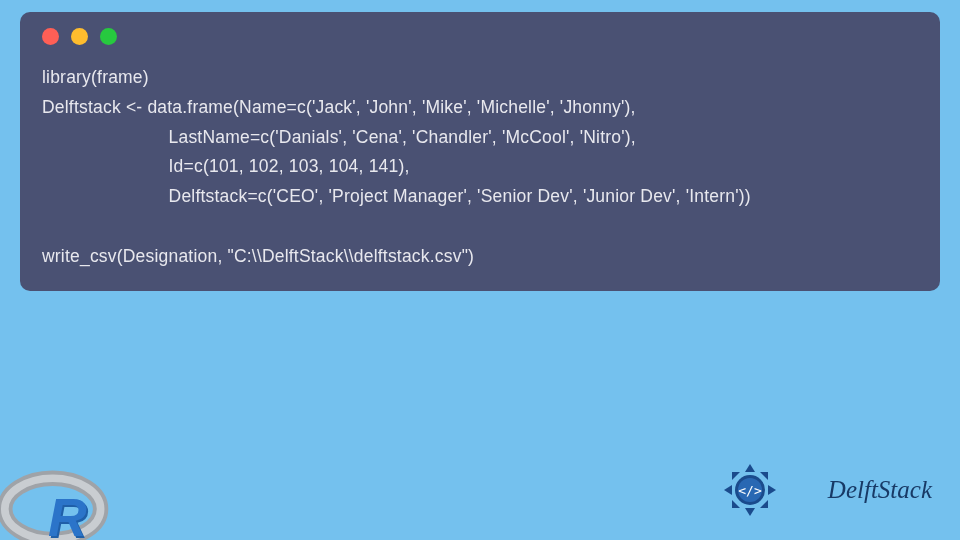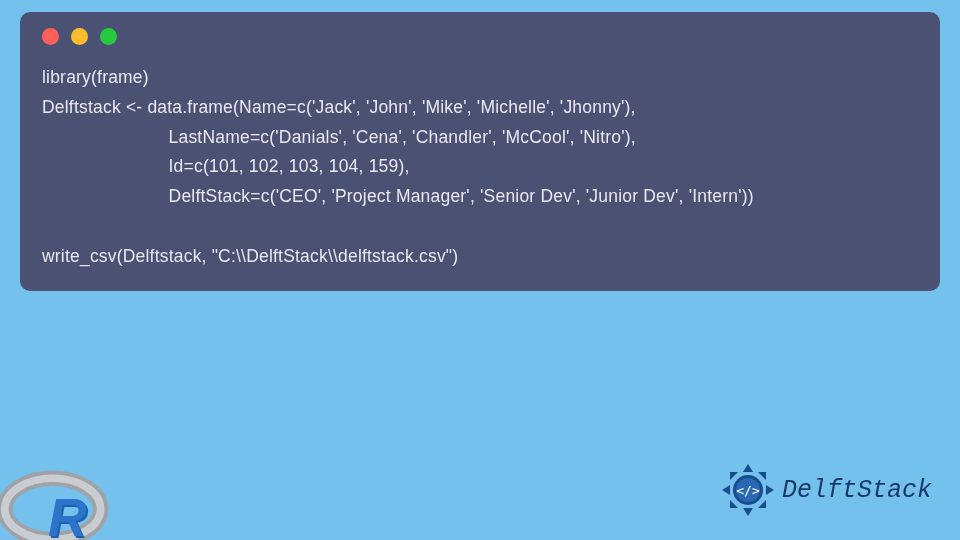--- a/index.html
+++ b/index.html
@@ -54,43 +54,44 @@
     display: flex;
     align-items: center;
     gap: 4px;
   }
   .ds-badge {
     width: 60px;
     height: 60px;
     position: relative;
   }
   .ds-text {
-    font-family: Liberation Mono, monospace;
+    font-family: Liberation Serif, serif;
     font-style: italic;
     font-size: 25px;
     color: #183a66;
     font-weight: 500;
+    margin-left: 44px;
   }
 </style>
 </head>
 <body>
 
 <div class="code-block">
   <div class="traffic-lights">
     <div class="dot red"></div>
     <div class="dot yellow"></div>
     <div class="dot green"></div>
   </div>
   <div class="code"><span>library(frame)</span>
 <span>Delftstack &lt;- data.frame(Name=c('Jack', 'John', 'Mike', 'Michelle', 'Jhonny'),</span>
 <span>                         LastName=c('Danials', 'Cena', 'Chandler', 'McCool', 'Nitro'),</span>
-<span>                         Id=c(101, 102, 103, 104, 159),</span>
-<span>                         DelftStack=c('CEO', 'Project Manager', 'Senior Dev', 'Junior Dev', 'Intern'))</span>
+<span>                         Id=c(101, 102, 103, 104, 141),</span>
+<span>                         Delftstack=c('CEO', 'Project Manager', 'Senior Dev', 'Junior Dev', 'Intern'))</span>
 <span></span>
-<span>write_csv(Delftstack, "C:\\DelftStack\\delftstack.csv")</span></div>
+<span>write_csv(Designation, "C:\\DelftStack\\delftstack.csv")</span></div>
 </div>
 
 <div class="r-logo">
   <svg viewBox="0 0 120 90">
     <ellipse cx="55" cy="48" rx="50" ry="32" fill="none" stroke="#9fa3a8" stroke-width="16"></ellipse>
     <ellipse cx="55" cy="48" rx="50" ry="32" fill="none" stroke="#c9cdd1" stroke-width="8"></ellipse>
     <text x="52" y="78" font-family="Arial Black, Arial" font-weight="900" font-size="56" fill="#1f5fa8" font-style="italic">R</text>
     <text x="50" y="76" font-family="Arial Black, Arial" font-weight="900" font-size="56" fill="#2b74c9" font-style="italic">R</text>
   </svg>
 </div>

